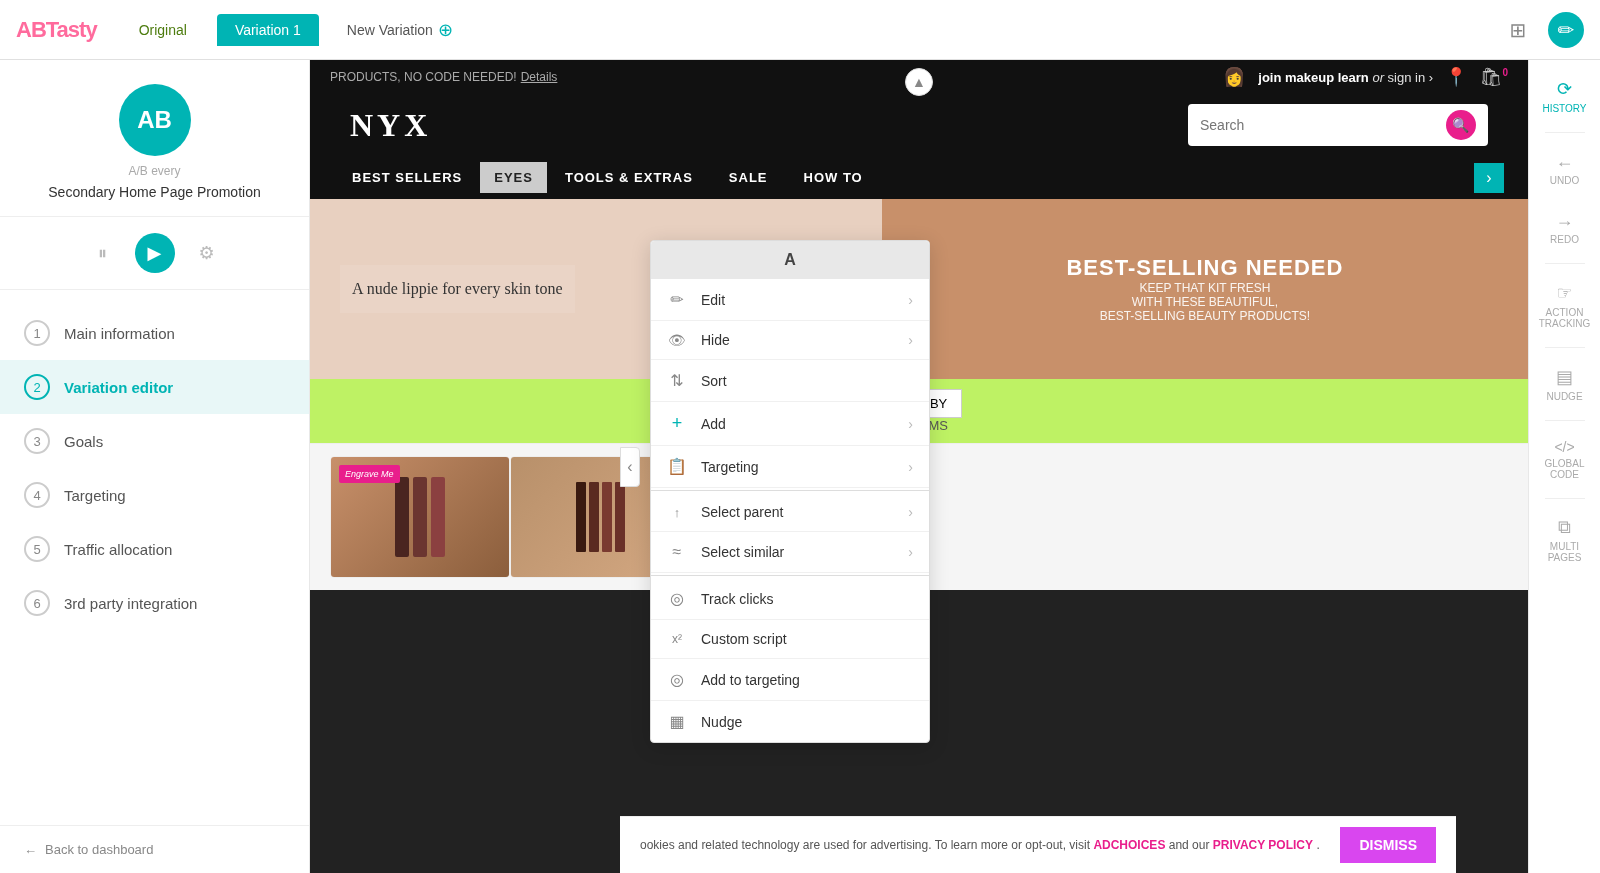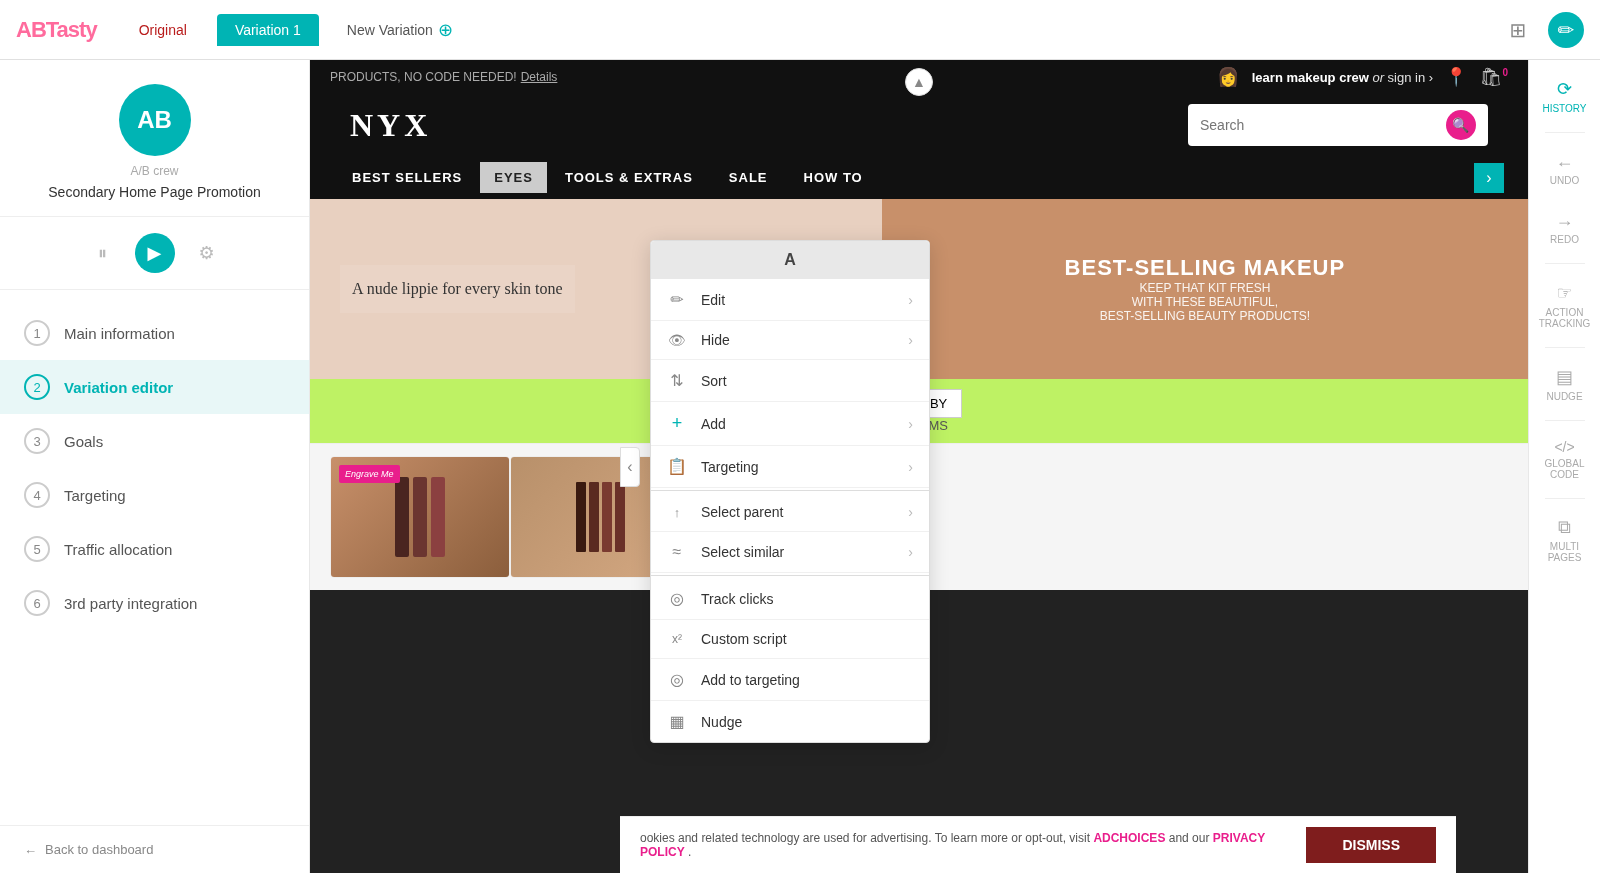--- a/index.html
+++ b/index.html
@@ -24,21 +24,21 @@
       margin-right: 12px;
       letter-spacing: -1px;
     }
     .logo span { color: #ff6b9d; }
     .tab-btn {
       padding: 8px 18px;
       border: none;
       background: transparent;
       cursor: pointer;
       font-size: 14px;
-      color: #b91c1c;
+      color: #4d7c0f;
       border-radius: 4px;
     }
     .tab-btn.active {
       background: #00b4b4;
       color: #fff;
       border-radius: 4px 4px 0 0;
     }
     .tab-new {
       display: flex;
       align-items: center;
@@ -512,24 +512,24 @@
       justify-content: center;
       border-top: 1px solid #eee;
       font-size: 12px;
       color: #555;
       z-index: 300;
     }
     .cookie-text { flex: 1; }
     .adchoices { color: #e91e8c; font-weight: bold; cursor: pointer; }
     .privacy { color: #e91e8c; font-weight: bold; cursor: pointer; }
     .dismiss-btn {
-      background: #7f1d1d;
+      background: #d946ef;
       color: #fff;
       border: none;
-      padding: 10px 36px;
+      padding: 10px 19px;
       font-size: 14px;
       cursor: pointer;
       font-weight: bold;
       margin-left: 20px;
       flex-shrink: 0;
     }
 
     
     .panel-left-chevron {
       position: absolute;
@@ -568,21 +568,21 @@
       <span>✏</span>
     </button>
   </div>
 </div>
 
 <div class="main-layout">
 
   <div class="left-sidebar">
     <div class="avatar-section">
       <div class="avatar">AB</div>
-      <div class="test-type">A/B crew</div>
+      <div class="test-type">A/B every</div>
       <div class="test-name">Secondary Home Page Promotion</div>
     </div>
     <div class="controls-row">
       <button class="ctrl-btn">
         <span>⏸</span>
       </button>
       <button class="ctrl-btn play">
         <span>▶</span>
       </button>
       <button class="ctrl-btn">
@@ -630,21 +630,21 @@
     <div class="panel-left-chevron">
       <span>‹</span>
     </div>
 
     <div class="site-banner">
       <span>PRODUCTS, NO CODE NEEDED!</span>
       <a class="details-link">Details</a>
       <div class="site-header-right">
         <span style="font-size:18px;">👩</span>
         <span class="join-text">
-          <span class="bold">learn makeup crew</span>
+          <span class="bold">join makeup learn</span>
           <span class="or"> or </span>
           <span>sign in</span>
           <span> ›</span>
         </span>
         <span style="font-size:18px;">📍</span>
         <span style="font-size:18px; position:relative;">🛍<sup style="color:#e91e8c;font-weight:bold;font-size:10px;">0</sup></span>
       </div>
     </div>
 
     <div class="nyx-header">
@@ -665,21 +665,21 @@
       <div class="nyx-nav-item">HOW TO</div>
       <button class="nyx-nav-arrow">›</button>
     </div>
 
     <div class="hero-section">
       <div class="hero-left">
         <div class="hero-text-card">A nude lippie for every skin tone</div>
       </div>
       <div class="hero-right">
         <div class="hero-cta">
-          <div class="title">BEST-SELLING MAKEUP</div>
+          <div class="title">BEST-SELLING NEEDED</div>
           <div class="subtitle">KEEP THAT KIT FRESH</div>
           <div class="subtitle">WITH THESE BEAUTIFUL,</div>
           <div class="subtitle">BEST-SELLING BEAUTY PRODUCTS!</div>
         </div>
       </div>
     </div>
 
     <div class="sort-bar">
       <button class="sort-btn">SORT BY</button>
       <span class="items-count">40 ITEMS</span>

